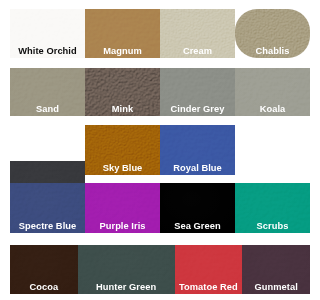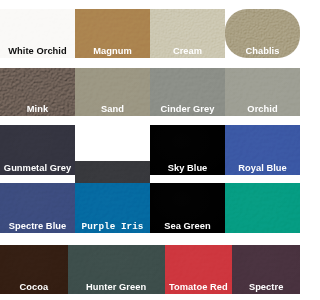--- a/index.html
+++ b/index.html
@@ -1,18 +1,18 @@
 <!DOCTYPE html>
 <html><head>
 <meta charset="utf-8">
 <title>Colour Swatches</title>
 <style>
   html,body{margin:0;padding:0;}
   body{width:300px;height:300px;background:#ffffff;font-family:"Liberation Sans",sans-serif;overflow:hidden;}
-  #swatch-grid{position:absolute;left:0;top:0;width:251px;height:300px;}
+  #swatch-grid{position:absolute;left:10px;top:0;width:251px;height:300px;}
   .swatch-row{position:absolute;left:0;display:flex;width:300px;}
   .swatch-row.r0{top:9.4px;height:49.0px;}
   .swatch-row.r1{top:67.6px;height:48.8px;}
   .swatch-row.r2{top:125.4px;height:49.4px;}
   .swatch-row.r3{top:183.0px;height:49.8px;}
   .swatch-row.r4{top:244.6px;height:49.4px;}
   .swatch{position:relative;width:75px;height:100%;overflow:hidden;}
   .sheen{position:absolute;inset:0;pointer-events:none;
     background:radial-gradient(ellipse 120% 145% at 42% 32%, rgba(255,255,255,0.010) 0%, rgba(255,255,255,0.004) 42%, rgba(255,255,255,0) 62%, rgba(0,0,0,0.045) 100%);}
   .tex{position:absolute;inset:0;pointer-events:none;mix-blend-mode:overlay;}
@@ -88,65 +88,58 @@
       </div>
       <div class="swatch" style="background: rgb(168, 158, 129); border-radius: 22px;">
         <svg class="tex grain">
           <rect width="100%" height="100%" filter="url(#f-grain)"></rect>
         </svg>
         <div class="sheen"></div>
         <div class="swatch-label">Chablis</div>
       </div>
     </div>
     <div class="swatch-row r1">
+      <div class="swatch" style="background: rgb(155, 150, 130);">
+        <svg class="tex smooth">
+          <rect width="100%" height="100%" filter="url(#f-smooth)"></rect>
+        </svg>
+        <div class="sheen"></div>
+        <div class="swatch-label">Sand</div>
+      </div>
       <div class="swatch" style="background: rgb(107, 93, 84);">
         <svg class="tex leather">
           <rect width="100%" height="100%" filter="url(#f-leather)"></rect>
         </svg>
         <div class="sheen"></div>
         <div class="swatch-label">Mink</div>
       </div>
-      <div class="swatch" style="background: rgb(155, 150, 130);">
-        <svg class="tex smooth">
-          <rect width="100%" height="100%" filter="url(#f-smooth)"></rect>
-        </svg>
-        <div class="sheen"></div>
-        <div class="swatch-label">Sand</div>
-      </div>
       <div class="swatch" style="background: rgb(139, 142, 135);">
         <svg class="tex smooth">
           <rect width="100%" height="100%" filter="url(#f-smooth)"></rect>
         </svg>
         <div class="sheen"></div>
         <div class="swatch-label">Cinder Grey</div>
       </div>
       <div class="swatch" style="background: rgb(157, 158, 147);">
         <svg class="tex smooth">
           <rect width="100%" height="100%" filter="url(#f-smooth)"></rect>
         </svg>
         <div class="sheen"></div>
-        <div class="swatch-label">Orchid</div>
+        <div class="swatch-label">Koala</div>
       </div>
     </div>
     <div class="swatch-row r2">
-      <div class="swatch" style="background: rgb(51, 51, 63);">
-        <svg class="tex smooth">
-          <rect width="100%" height="100%" filter="url(#f-smooth)"></rect>
-        </svg>
-        <div class="sheen"></div>
-        <div class="swatch-label">Gunmetal Grey</div>
-      </div>
       <div class="swatch" style="background: rgb(54, 55, 59); margin-top: 36px;">
         <svg class="tex smooth">
           <rect width="100%" height="100%" filter="url(#f-smooth)"></rect>
         </svg>
         <div class="sheen"></div>
         <div class="swatch-label">Black</div>
       </div>
-      <div class="swatch" style="background: #000000;">
+      <div class="swatch" style="background: #a16207;">
         <svg class="tex grain">
           <rect width="100%" height="100%" filter="url(#f-grain)"></rect>
         </svg>
         <div class="sheen"></div>
         <div class="swatch-label">Sky Blue</div>
       </div>
       <div class="swatch" style="background: rgb(58, 87, 164);">
         <svg class="tex smooth">
           <rect width="100%" height="100%" filter="url(#f-smooth)"></rect>
         </svg>
@@ -155,39 +148,40 @@
       </div>
     </div>
     <div class="swatch-row r3">
       <div class="swatch" style="background: rgb(59, 75, 126);">
         <svg class="tex smooth">
           <rect width="100%" height="100%" filter="url(#f-smooth)"></rect>
         </svg>
         <div class="sheen"></div>
         <div class="swatch-label">Spectre Blue</div>
       </div>
-      <div class="swatch" style="background: #0369a1; font-family: Liberation Mono, monospace;">
+      <div class="swatch" style="background: #a21caf;">
         <svg class="tex smooth">
           <rect width="100%" height="100%" filter="url(#f-smooth)"></rect>
         </svg>
         <div class="sheen"></div>
         <div class="swatch-label">Purple Iris</div>
       </div>
       <div class="swatch" style="background: #000000;">
         <svg class="tex smooth">
           <rect width="100%" height="100%" filter="url(#f-smooth)"></rect>
         </svg>
         <div class="sheen"></div>
         <div class="swatch-label">Sea Green</div>
       </div>
       <div class="swatch" style="background: rgb(4, 156, 130);">
         <svg class="tex smooth">
           <rect width="100%" height="100%" filter="url(#f-smooth)"></rect>
         </svg>
         <div class="sheen"></div>
+        <div class="swatch-label">Scrubs</div>
       </div>
     </div>
     <div class="swatch-row r4">
       <div class="swatch" style="background: rgb(51, 29, 17);">
         <svg class="tex smooth">
           <rect width="100%" height="100%" filter="url(#f-smooth)"></rect>
         </svg>
         <div class="sheen"></div>
         <div class="swatch-label">Cocoa</div>
       </div>
@@ -203,16 +197,16 @@
           <rect width="100%" height="100%" filter="url(#f-smooth)"></rect>
         </svg>
         <div class="sheen"></div>
         <div class="swatch-label">Tomatoe Red</div>
       </div>
       <div class="swatch" style="background: rgb(72, 49, 62);">
         <svg class="tex smooth">
           <rect width="100%" height="100%" filter="url(#f-smooth)"></rect>
         </svg>
         <div class="sheen"></div>
-        <div class="swatch-label">Spectre</div>
+        <div class="swatch-label">Gunmetal</div>
       </div>
     </div>
   </div>
 
 </body></html>

